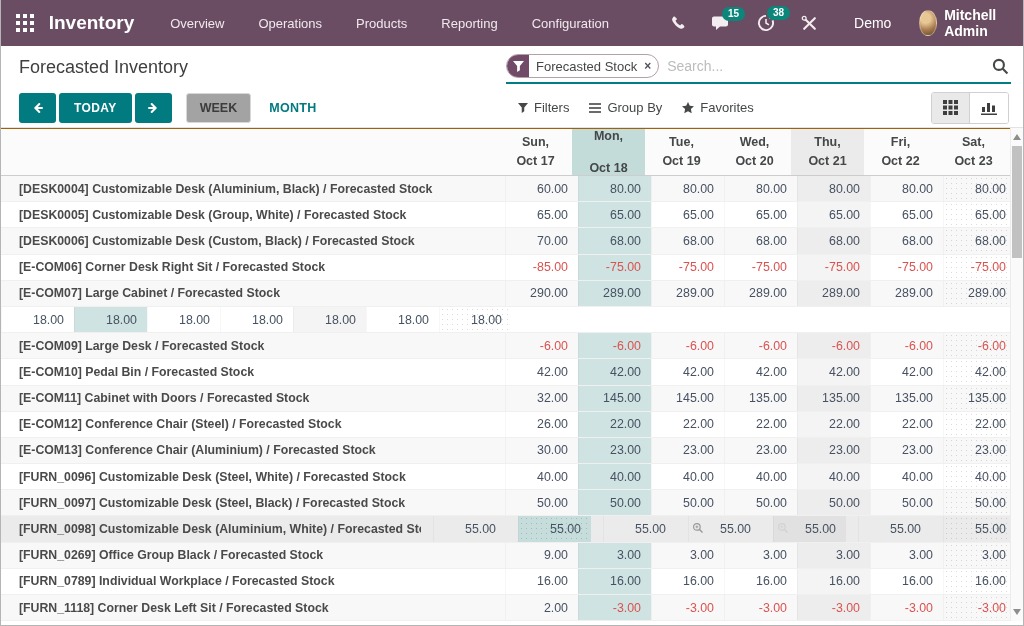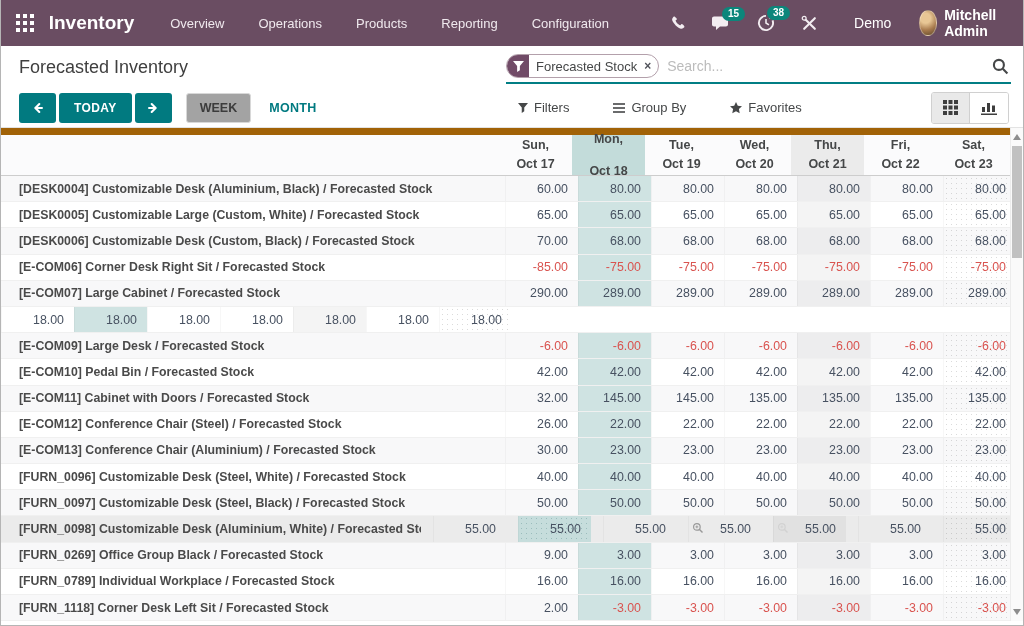--- a/index.html
+++ b/index.html
@@ -45,31 +45,31 @@
   .btn-teal { background:#017a80; color:#fff; border:none; border-radius:3px; height:30px;
               font-family:inherit; font-size:12px; font-weight:bold; letter-spacing:.4px;
               display:flex; align-items:center; justify-content:center; cursor:pointer; }
   .btn-arrow { width:37px; }
   .btn-today { padding:0 15px; margin:0 3px; }
   .btn-week { margin-left:14px; height:30px; padding:0 13px; background:#a3a3a3;
               border:1px solid #d8d8d8; border-radius:3px; color:#3c3c3c;
               font-family:inherit; font-size:12.5px; font-weight:bold; cursor:pointer; }
   .btn-month { margin-left:18px; background:none; border:none; color:#017a80;
                font-family:inherit; font-size:12.5px; font-weight:bold; letter-spacing:.3px; cursor:pointer; }
-  .filters-group { position:absolute; left:517px; display:flex; align-items:center; gap:44px; }
+  .filters-group { position:absolute; left:517px; display:flex; align-items:center; gap:20px; }
   .fg-item { display:flex; align-items:center; gap:6px; font-size:13px; color:#454748;
              font-weight:500; cursor:pointer; }
   .switcher { position:absolute; right:14px; display:flex; border:1px solid #d0d0d0; border-radius:3px; overflow:hidden; }
   .sw-btn { width:38px; height:30px; display:flex; align-items:center; justify-content:center;
             background:#fff; cursor:pointer; color:#3e3e3e; }
   .sw-btn.active { background:#e9e9e9; border-right:1px solid #d0d0d0; }
 
   
   .grid { position:relative; }
-  .grid-header { display:flex; height:48px; background:#fbfbfc; border-top:7px solid #a16207;
+  .grid-header { display:flex; height:48px; background:#fbfbfc; border-top:1px solid #a16207;
                  border-bottom:1px solid #cdcdcd; padding-right:13px; }
   .hlabel { flex:1; }
   .chead { width:73px; display:flex; flex-direction:column; align-items:center; justify-content:center;
            font-size:12.5px; font-weight:bold; color:#454748; line-height:1.5; }
   .chead.today { background:#c3dcda;gap:13px; }
   .chead.muted { background:#ebebeb; }
   .grow { display:flex; height:26.2px; padding-right:7px; border-bottom:1px solid #f0f0f0; }
   .grow.stripe { background:#f8f8f9; }
   .grow.hovered { background:#ebebeb;gap:12px; }
   .rlabel { flex:1; display:flex; align-items:center; padding-left:18px; font-weight:bold;
@@ -315,21 +315,21 @@
           <span>80.00</span>
         </div>
         <div class="cell">
           <span>80.00</span>
         </div>
         <div class="cell dotted">
           <span>80.00</span>
         </div>
       </div>
       <div class="grow">
-        <div class="rlabel">[DESK0005] Customizable Large (Custom, White) / Forecasted Stock</div>
+        <div class="rlabel">[DESK0005] Customizable Desk (Group, White) / Forecasted Stock</div>
         <div class="cell">
           <span>65.00</span>
         </div>
         <div class="cell today">
           <span>65.00</span>
         </div>
         <div class="cell">
           <span>65.00</span>
         </div>
         <div class="cell">

